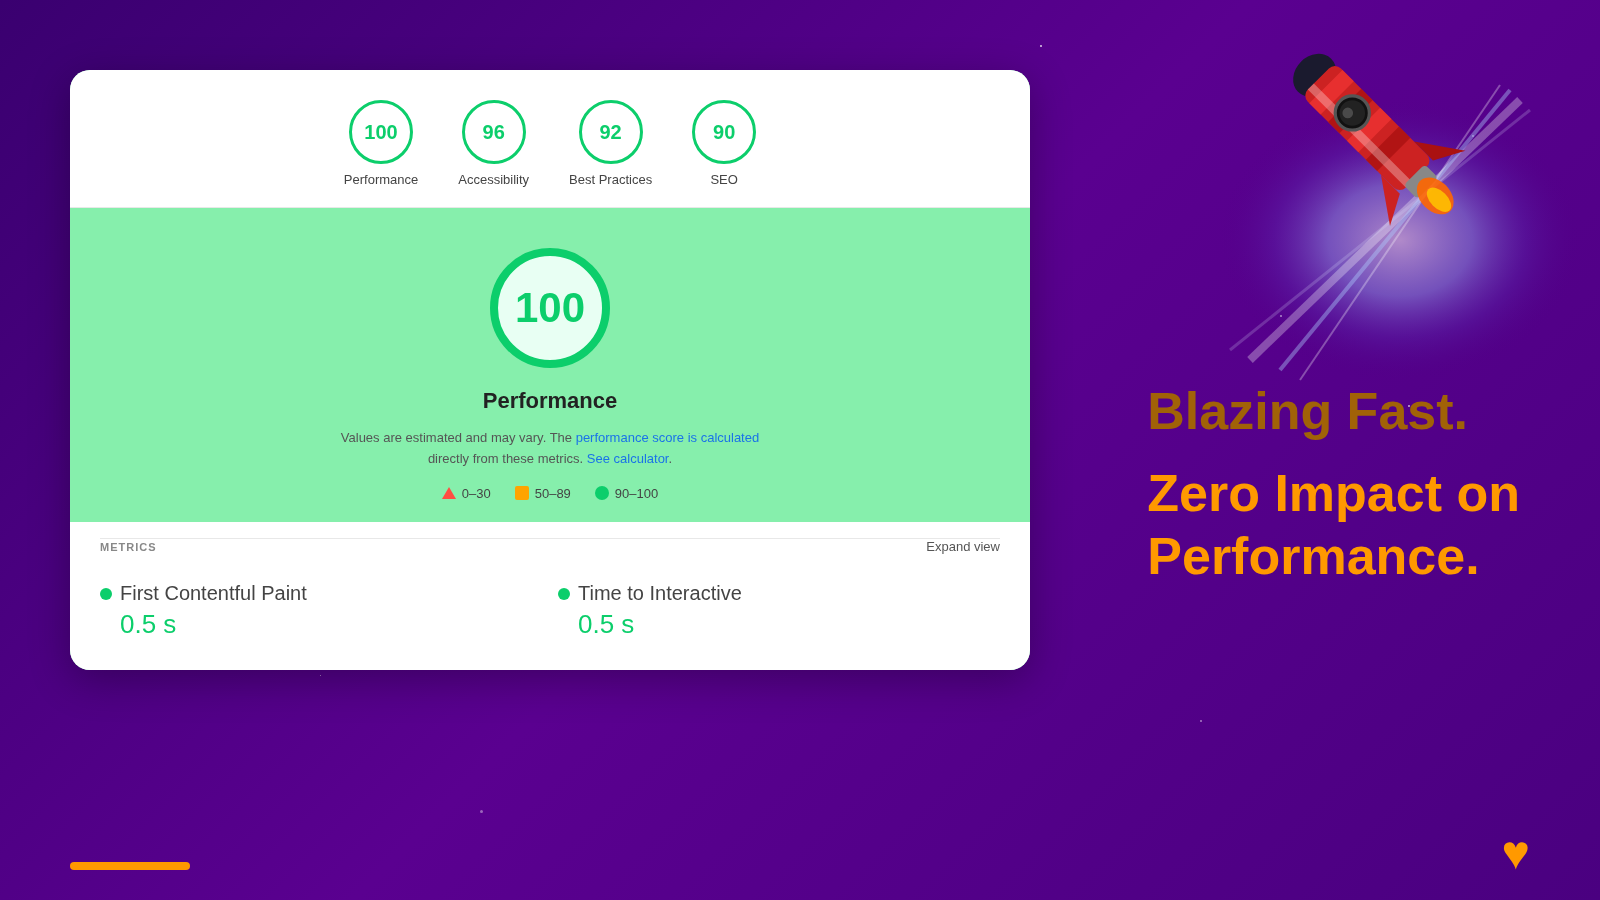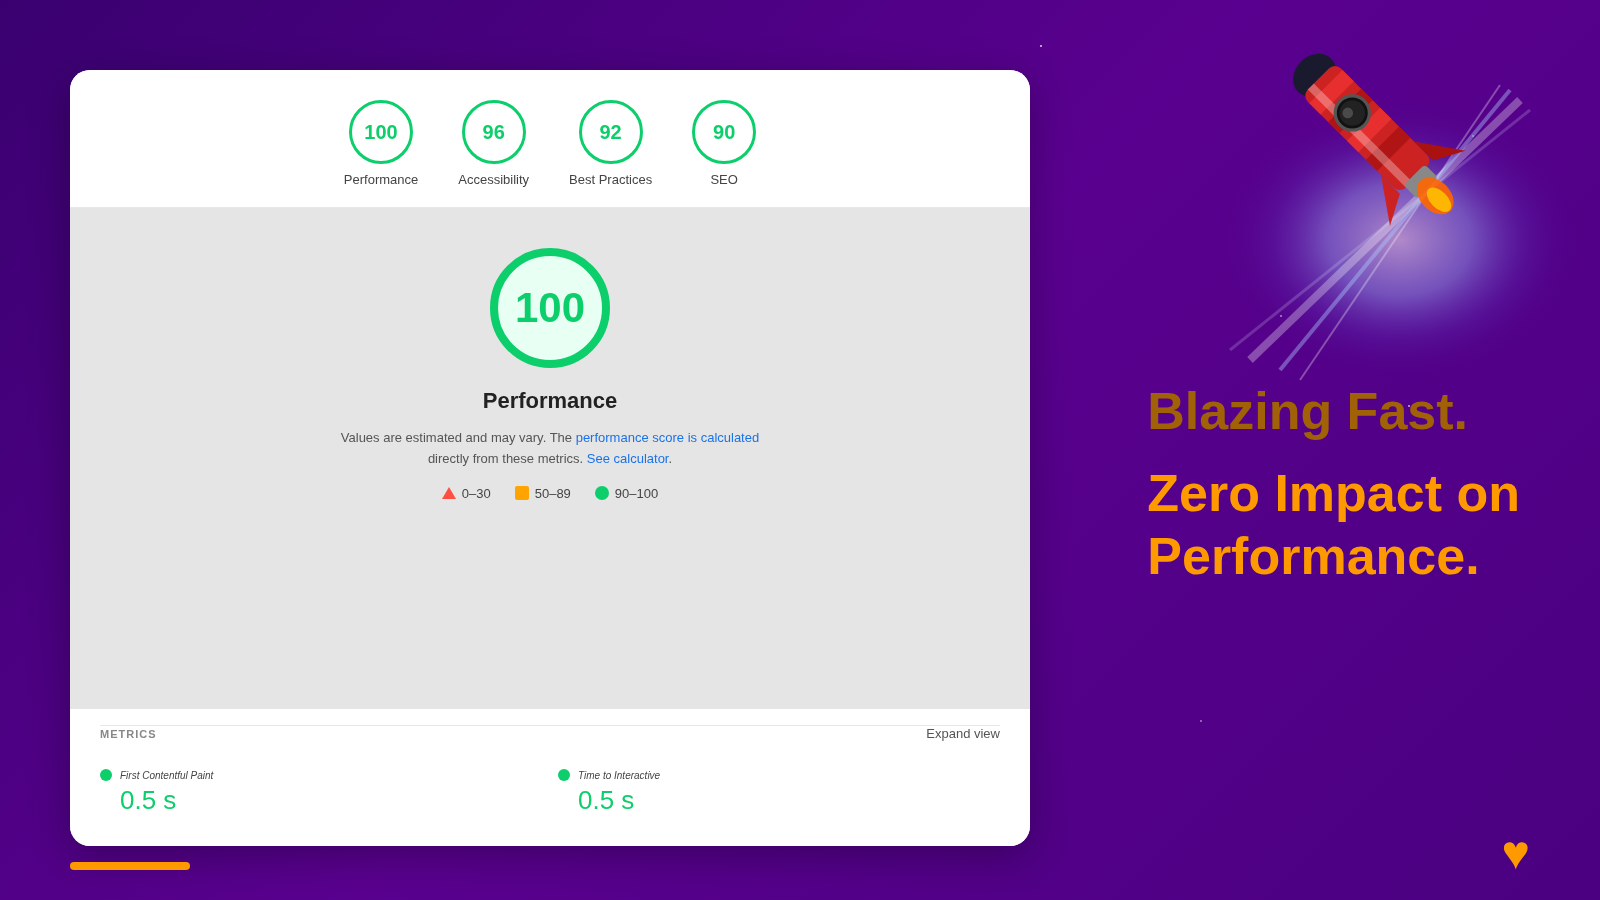--- a/index.html
+++ b/index.html
@@ -25,22 +25,22 @@
       background: white;
       border-radius: 50%;
     }
 
     
     .card-wrapper {
       position: absolute;
       top: 70px;
       left: 70px;
       width: 960px;
-      height: 776px;
-      background: #e5e5e5;
+      height: 600px;
+      background: #86efac;
       border-radius: 20px;
       box-shadow: 0 10px 40px rgba(0,0,0,0.3);
       overflow: hidden;
     }
 
     
     .score-row {
       display: flex;
       justify-content: center;
       gap: 40px;
@@ -209,23 +209,22 @@
 
     .metric-dot {
       width: 12px;
       height: 12px;
       border-radius: 50%;
       background: #0cce6b;
       flex-shrink: 0;
     }
 
     .metric-name {
-      font-size: 10px;
+      font-size: 20px;
       color: #444;
-      font-style: italic;
     }
 
     .metric-value {
       font-size: 26px;
       color: #0cce6b;
       font-weight: 400;
       padding-left: 20px;
     }
 
     

